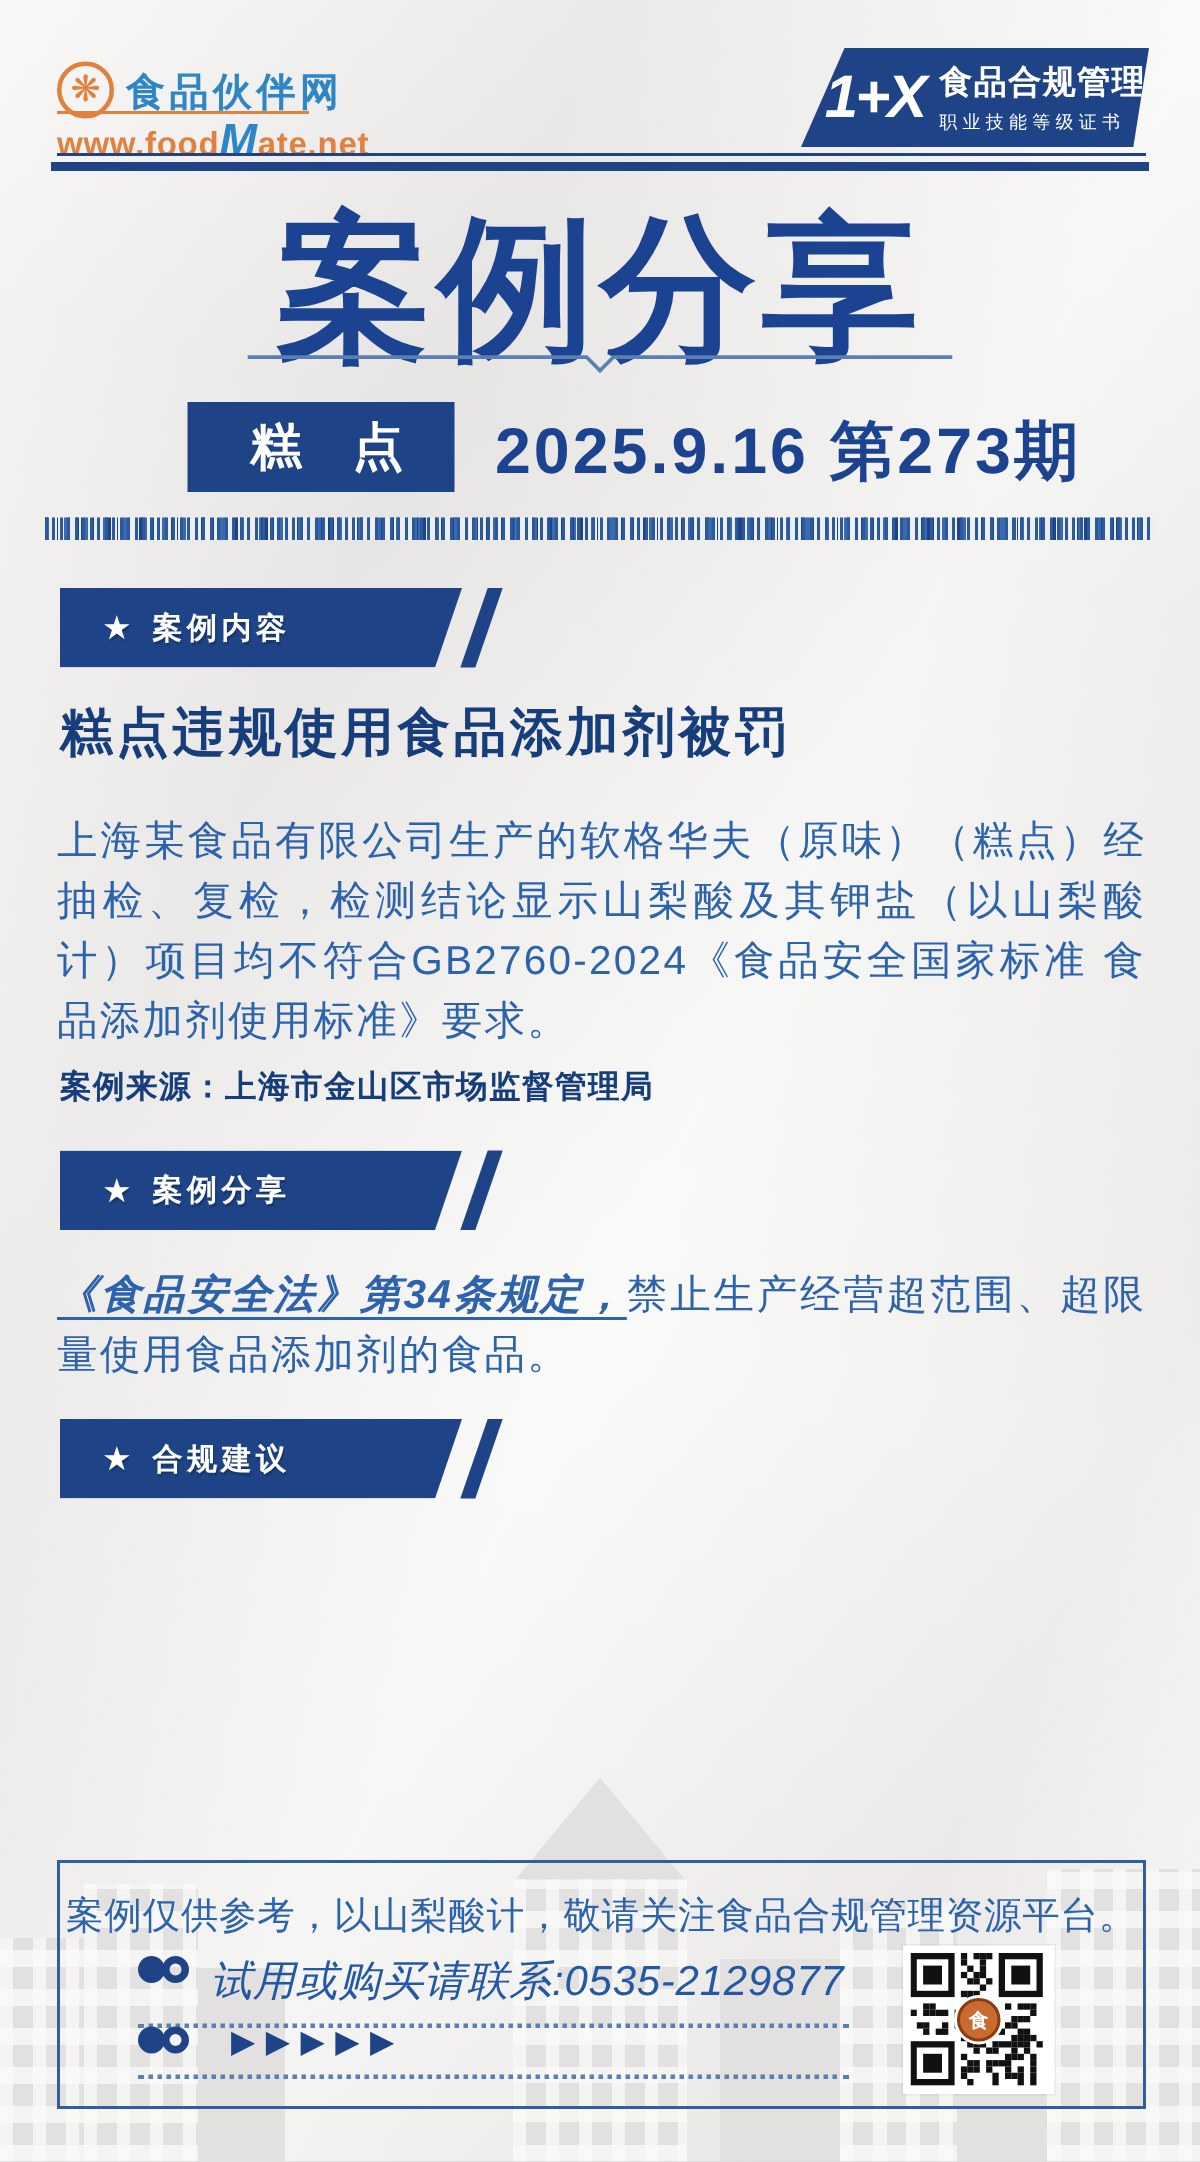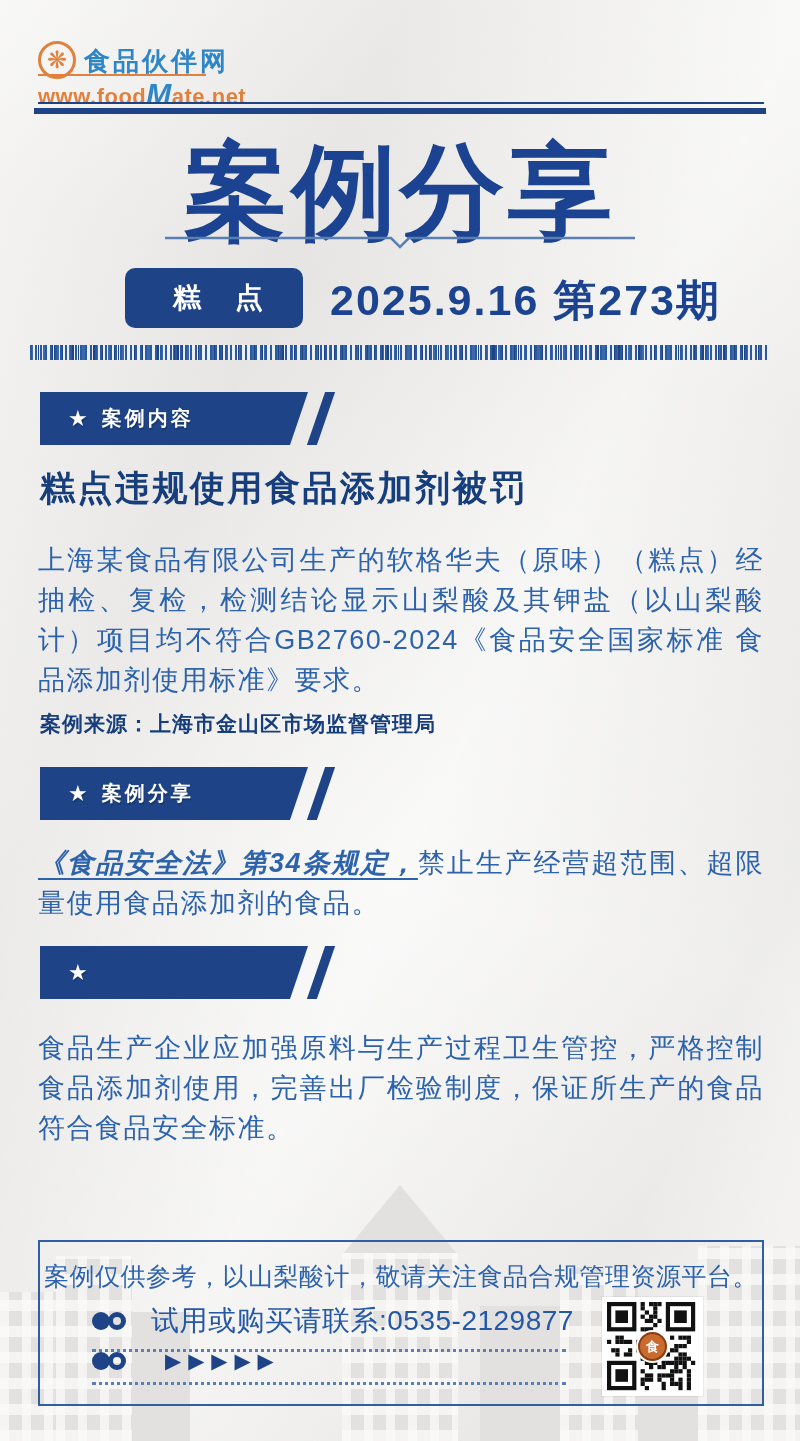--- a/index.html
+++ b/index.html
@@ -40,22 +40,22 @@
 
   
   .main-title{
     left:0; top:124px; width:100%; text-align:center;
     font-size:104px; font-weight:900; color:#1c4391; letter-spacing:4px;
   }
   .title-underline{ left:165px; top:236px; }
 
   .cat-box{
     left:125px; top:268px; width:178px; height:60px; background:#1e4487;
-    color:#fff; font-size:28px; font-weight:bold; letter-spacing:34px;
-    display:flex; align-items:center; justify-content:center; padding-left:42px;border-radius:10px;
+    color:#fff; font-size:34px; font-weight:bold; letter-spacing:34px;
+    display:flex; align-items:center; justify-content:center; padding-left:42px;
   }
   .issue{ left:330px; top:272px; font-size:43px; font-weight:900; color:#1b4390; letter-spacing:2px; }
 
   .barcode{
     left:30px; top:345px; width:740px; height:15px;
     background-color:#eceef2;
     background-image:
       repeating-linear-gradient(90deg,#2a5a9b 0 2px, transparent 2px 5px),
       repeating-linear-gradient(90deg,#1e4487 0 1px, transparent 1px 8px),
       repeating-linear-gradient(90deg,#3a6aad 0 3px, transparent 3px 13px),
@@ -93,22 +93,22 @@
   }
   .roof{ position:absolute; width:0; height:0; border-left:58px solid transparent; border-right:58px solid transparent; border-bottom:70px solid #e2e1df; }
 
   
   .footer-box{
     left:38px; top:1240px; width:726px; height:166px;
     border:2px solid #2f5f9e;
   }
   .notice{ left:38px; top:1260px; width:726px; text-align:center; font-size:25px; color:#2d63ac; letter-spacing:.5px; font-weight:500; }
   .contact-row{
-    left:92px; display:flex; align-items:center; gap:25px;
-    border-bottom:3px dotted #5a7fb5; padding-bottom:9px; width:474px;
+    left:92px; display:flex; align-items:flex-start; gap:14px;
+    border-bottom:3px dotted #5a7fb5; padding-bottom:9px; width:474px;font-style:italic;
   }
   .row1{ top:1302px; } .row2{ top:1349px; }
   .contact-text{ font-size:28px; color:#2458a5; letter-spacing:.5px; font-weight:500; white-space:nowrap; }
   .toggle-icon{ position:relative; width:34px; height:22px; flex:0 0 auto; }
   .toggle-icon .dot{ position:absolute; left:0; top:2px; width:18px; height:18px; border-radius:50%; background:#1e4487; }
   .toggle-icon .ring{ position:absolute; right:0; top:2px; width:18px; height:18px; border-radius:50%; border:5px solid #1e4487; }
   .arrows{ font-size:21px; color:#1e4487; letter-spacing:7px; margin-left:14px; white-space:nowrap; }
 
   .qr-wrap{ left:602px; top:1297px; width:101px; height:99px; background:#fff; padding:5px; box-shadow:0 0 0 1px rgba(0,0,0,.05); }
   .qr-center{
@@ -132,20 +132,27 @@
     <div class="bld win" style="left:560px; top:1268px; width:78px; height:173px;"></div>
     <div class="bld" style="left:638px; top:1322px; width:60px; height:119px;"></div>
     <div class="bld win" style="left:698px; top:1246px; width:102px; height:195px;"></div>
   </div>
 
   <div class="abs logo-icon">❋</div>
   <div class="abs logo-name">食品伙伴网</div>
   <div class="abs logo-divider"></div>
   <div class="abs logo-url"><span>www.food</span><span class="m">M</span><span>ate.net</span></div>
 
+  <div class="abs badge">
+    <span class="badge-prefix">1+X</span>
+    <span class="badge-col">
+      <span class="badge-title">食品合规管理</span>
+      <span class="badge-sub">职业技能等级证书</span>
+    </span>
+  </div>
 
   <div class="abs hline-thin"></div>
   <div class="abs hline-thick"></div>
 
   <div class="abs main-title">案例分享</div>
   <svg class="abs title-underline" width="470" height="14">
     <path d="M0 2 H226 L235 11 L244 2 H470" stroke="#5a7fb5" stroke-width="2.5" fill="none"></path>
   </svg>
 
   <div class="abs cat-box">糕点</div>
@@ -173,25 +180,25 @@
     <div class="ribbon-tail"></div>
   </div>
 
   <div class="abs para" style="top:843px;">
     <span class="lead">《食品安全法》第34条规定，</span><span>禁止生产经营超范围、超限量使用食品添加剂的食品。</span>
   </div>
 
   <div class="abs" style="left:40px; top:946px; display:flex; gap:8px;">
     <div class="ribbon">
       <span class="star">★</span>
+      <span class="label">合规建议</span>
     </div>
     <div class="ribbon-tail"></div>
   </div>
 
-  <div class="abs para" style="top:1028px;">食品生产企业应加强原料与生产过程卫生管控，严格控制食品添加剂使用，完善出厂检验制度，保证所生产的食品符合食品安全标准。</div>
 
   <div class="abs footer-box"></div>
   <div class="abs notice">案例仅供参考，以山梨酸计，敬请关注食品合规管理资源平台。</div>
 
   <div class="abs contact-row row1">
     <span class="toggle-icon">
         <span class="dot"></span>
         <span class="ring"></span>
       </span>
     <span class="contact-text">试用或购买请联系:0535-2129877</span>

